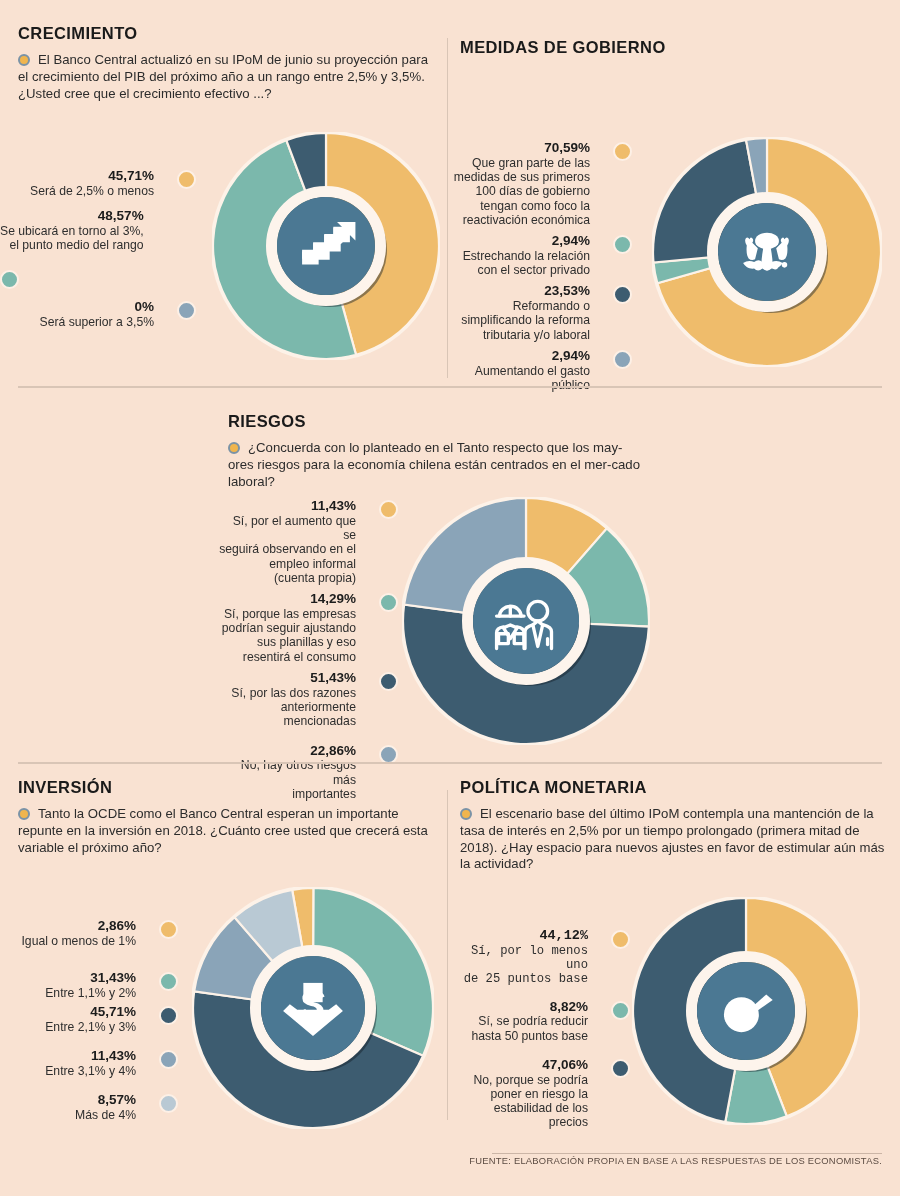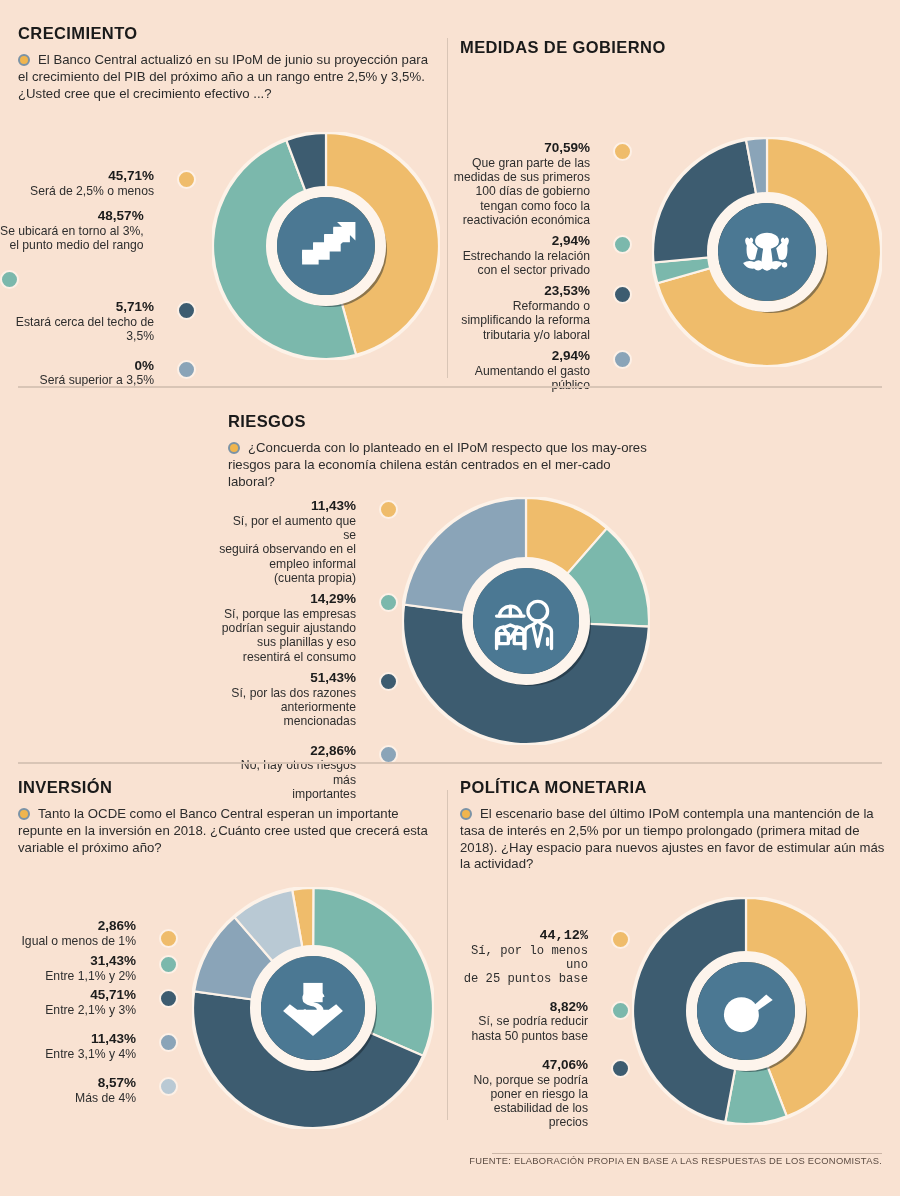--- a/index.html
+++ b/index.html
@@ -80,27 +80,20 @@
           <span class="legend-label">Será de 2,5% o menos</span>
         </div>
         <span class="legend-dot" style="background: rgb(239, 188, 107);"></span>
       </div>
       <div class="legend-row" style="margin-bottom: 10px; flex-direction: column;">
         <div class="legend-text">
           <span class="legend-pct">48,57%</span>
           <span class="legend-label">Se ubicará en torno al 3%,<br>el punto medio del rango</span>
         </div>
         <span class="legend-dot" style="background: rgb(123, 184, 172);"></span>
-      </div>
-      <div class="legend-row" style="margin-bottom: 14px;">
-        <div class="legend-text">
-          <span class="legend-pct">5,71%</span>
-          <span class="legend-label">Estará cerca del techo de<br>3,5%</span>
-        </div>
-        <span class="legend-dot" style="background: rgb(61, 92, 112);"></span>
       </div>
       <div class="legend-row">
         <div class="legend-text">
           <span class="legend-pct">0%</span>
           <span class="legend-label">Será superior a 3,5%</span>
         </div>
         <span class="legend-dot" style="background: rgb(138, 164, 184);"></span>
       </div>
     </div>
   <div class="chart" style="left:212px;top:132px;">
@@ -177,21 +170,21 @@
     </g>
         </g>
       </svg>
     </div>
 
   <div class="divider" style="top:386px;"></div>
   <div class="vline" style="left:447px;top:38px;height:340px;"></div>
 
   <div class="panel" style="left:228px;top:412px;width:420px;">
     <div class="sect-title">RIESGOS</div>
-    <p class="question"><span class="qbullet"></span><span>¿Concuerda con lo planteado en el IPoM respecto que los may-ores riesgos para la economía chilena están centrados en el mer-cado laboral?</span></p>
+    <p class="question"><span class="qbullet"></span><span>¿Concuerda con lo planteado en el Tanto respecto que los may-ores riesgos para la economía chilena están centrados en el mer-cado laboral?</span></p>
   </div>
   <div class="legend" style="left:218px;top:498px;width:180px;">
       <div class="legend-row" style="margin-bottom: 6px;">
         <div class="legend-text">
           <span class="legend-pct">11,43%</span>
           <span class="legend-label">Sí, por el aumento que se<br>seguirá observando en el<br>empleo informal<br>(cuenta propia)</span>
         </div>
         <span class="legend-dot" style="background: rgb(239, 188, 107);"></span>
       </div>
       <div class="legend-row" style="margin-bottom: 6px;">
@@ -246,21 +239,21 @@
       </svg>
     </div>
 
   <div class="divider" style="top:762px;"></div>
 
   <div class="panel" style="left:18px;top:778px;width:420px;">
     <div class="sect-title">INVERSIÓN</div>
     <p class="question"><span class="qbullet"></span><span>Tanto la OCDE como el Banco Central esperan un importante repunte en la inversión en 2018.  ¿Cuánto cree usted que crecerá esta variable el próximo año?</span></p>
   </div>
   <div class="legend" style="left:0;top:918px;width:178px;">
-      <div class="legend-row" style="margin-bottom: 5px; align-items: flex-end;">
+      <div class="legend-row" style="margin-bottom: 22px;">
         <div class="legend-text">
           <span class="legend-pct">2,86%</span>
           <span class="legend-label">Igual o menos de 1%</span>
         </div>
         <span class="legend-dot" style="background: rgb(239, 188, 107);"></span>
       </div>
       <div class="legend-row" style="margin-bottom: 4px;">
         <div class="legend-text">
           <span class="legend-pct">31,43%</span>
           <span class="legend-label">Entre 1,1% y 2%</span>

